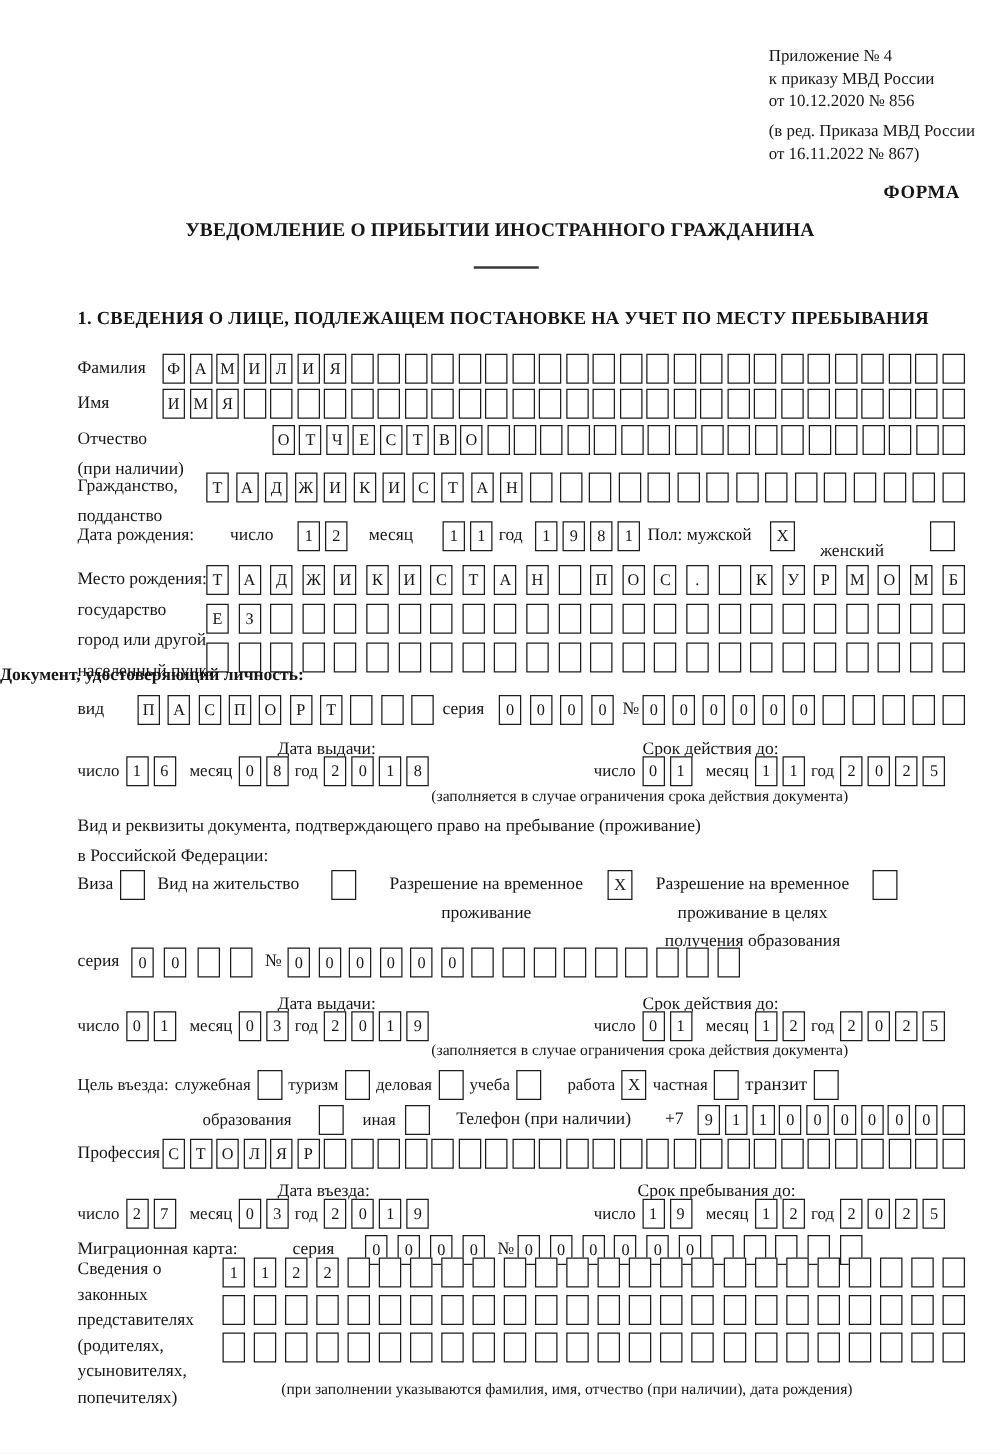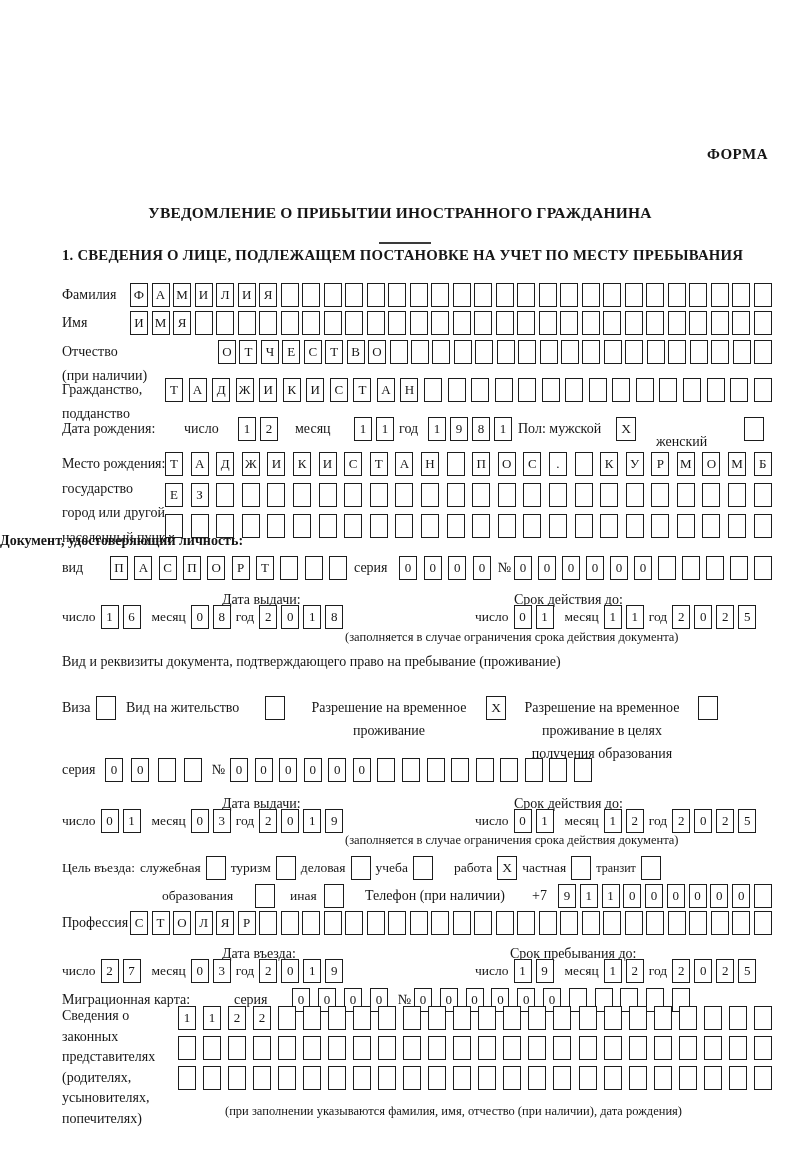--- a/index.html
+++ b/index.html
@@ -26,24 +26,31 @@
   .center-b{left:0;right:0;text-align:left;font-weight:bold;font-size:14px;}
   .optxt{font-size:14px;line-height:23px;text-align:center;}
   .note{font-size:12.5px;white-space:nowrap;}
   .labcol div{font-size:14px;line-height:24.5px;white-space:nowrap;}
 </style>
 </head>
 <body>
 
 <div class="page">
 
+  <div class="abs applines" style="left:615px;top:36px;">
+    <div>Приложение № 4</div>
+    <div>к приказу МВД России</div>
+    <div>от 10.12.2020 № 856</div>
+    <div style="margin-top:6px">(в ред. Приказа МВД России</div>
+    <div>от 16.11.2022 № 867)</div>
+  </div>
 
   <div class="abs b" style="right:32px;top:146px;font-size:15px;letter-spacing:.5px;">ФОРМА</div>
 
-  <div class="abs title" style="top:200px;">
+  <div class="abs title" style="top:172px;">
     <div>УВЕДОМЛЕНИЕ О ПРИБЫТИИ ИНОСТРАННОГО ГРАЖДАНИНА</div>
     <div><span class="uline"></span></div>
   </div>
 
   <div class="abs sec" style="top:247px;">1. СВЕДЕНИЯ О ЛИЦЕ, ПОДЛЕЖАЩЕМ ПОСТАНОВКЕ НА УЧЕТ ПО МЕСТУ ПРЕБЫВАНИЯ</div>
 
   <div class="posrow" style="top:283px;">
     <span class="lbl" style="left:0;">Фамилия</span>
     <div class="cells sb" style="left:68px;width:642px;">
         <span class="cell">Ф</span>
@@ -378,20 +385,23 @@
     </div>
   </div>
 
   <div class="posrow" style="top:630px;height:18px;">
     <span class="note" style="left:283px;">(заполняется в случае ограничения срока действия документа)</span>
   </div>
 
   <div class="posrow" style="top:650px;height:20px;">
     <span class="lbl" style="left:0;">Вид и реквизиты документа, подтверждающего право на пребывание (проживание)</span>
   </div>
+  <div class="posrow" style="top:674px;height:20px;">
+    <span class="lbl" style="left:0;">в Российской Федерации:</span>
+  </div>
 
   <div class="posrow" style="top:696px;height:76px;">
     <span class="lbl" style="left:0;">Виза</span>
     <span class="cbox" style="left:34px;"></span>
     <span class="lbl" style="left:64px;">Вид на жительство</span>
     <span class="cbox" style="left:203px;"></span>
     <div class="optxt" style="left:236px;width:182px;">Разрешение на временное проживание</div>
     <span class="cbox" style="left:424px;">X</span>
     <div class="optxt" style="left:452px;width:176px;">Разрешение на временное проживание в целях получения образования</div>
     <span class="cbox" style="left:636px;"></span>
@@ -482,21 +492,21 @@
     <span class="lbl" style="font-size:13.5px;">туризм</span>
     <span class="cbox"></span>
     <span class="lbl" style="font-size:13.5px;">деловая</span>
     <span class="cbox"></span>
     <span class="lbl" style="font-size:13.5px;">учеба</span>
     <span class="cbox"></span>
     <span class="lbl" style="font-size:13.5px;margin-left:16px;">работа</span>
     <span class="cbox">X</span>
     <span class="lbl" style="font-size:13.5px;">частная</span>
     <span class="cbox"></span>
-    <span class="lbl" style="font-size:12px;">транзит</span>
+    <span class="lbl" style="font-size:15px;">транзит</span>
     <span class="cbox"></span>
   </div>
 
   <div class="posrow" style="top:884px;">
     <span class="lbl" style="left:100px;font-size:13.5px;">образования</span>
     <span class="cbox" style="left:193px;"></span>
     <span class="lbl" style="left:228px;font-size:13.5px;">иная</span>
     <span class="cbox" style="left:262px;"></span>
     <span class="lbl" style="left:303px;">Телефон (при наличии)</span>
     <span class="lbl" style="left:470px;">+7</span>

